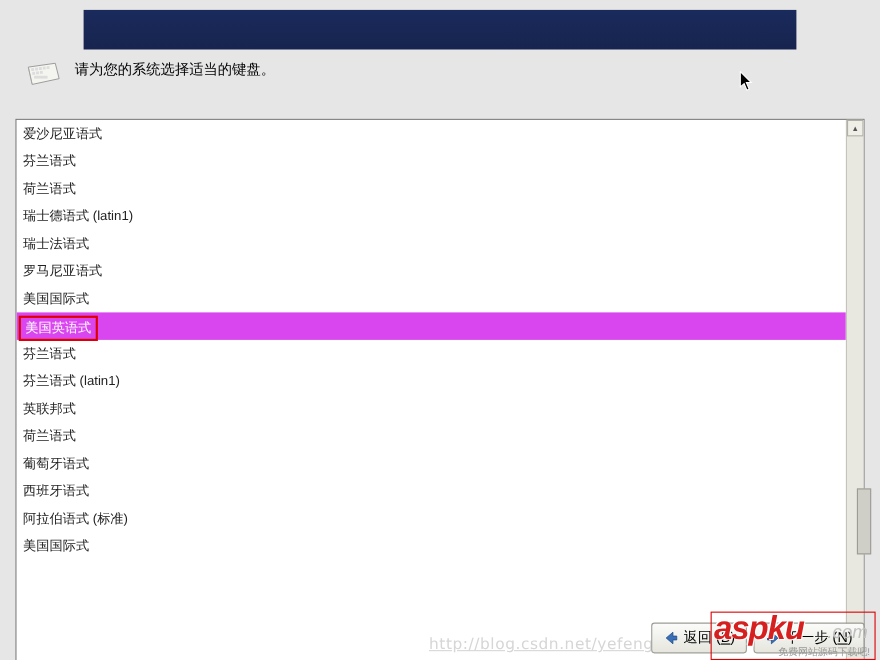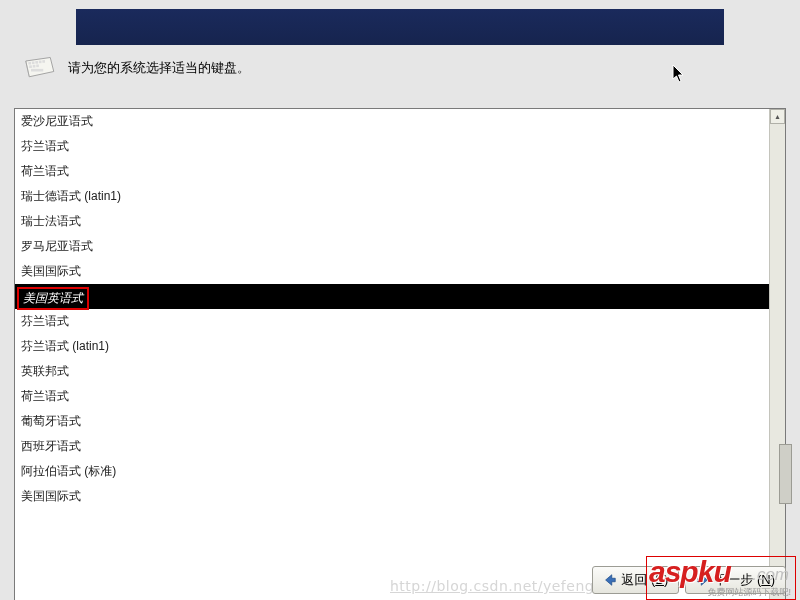--- a/index.html
+++ b/index.html
@@ -14,21 +14,21 @@
     }
     .top-banner {
       position: absolute;
       top: 9px; left: 76px; width: 648px; height: 36px;
       background: linear-gradient(to bottom, #1a2a5c 0%, #16244e 100%);
     }
     .prompt-row {
       position: absolute;
       top: 54px; left: 20px;
       display: flex;
-      align-items: center;
+      align-items: flex-start;
       gap: 12px;
     }
     .keyboard-icon {
       width: 36px; height: 28px;
       position: relative;
     }
     .keyboard-icon svg { width: 100%; height: 100%; }
     .listbox-wrap {
       position: absolute;
       top: 108px; left: 14px;
@@ -44,23 +44,22 @@
     .list-item {
       padding: 5px 6px 5px 6px;
       height: 25px;
       line-height: 15px;
       font-size: 12px;
       color: #222;
       cursor: pointer;
       white-space: nowrap;
     }
     .list-item.selected {
-      background: #000000;
+      background: #d946ef;
       color: #fff;
-      font-style: italic;
     }
     .selected-highlight {
       display: inline-block;
       border: 2px solid #d00;
       margin: -2px -4px;
       padding: 2px 4px;
     }
     .vscroll {
       width: 16px;
       background: #e8e8e0;

